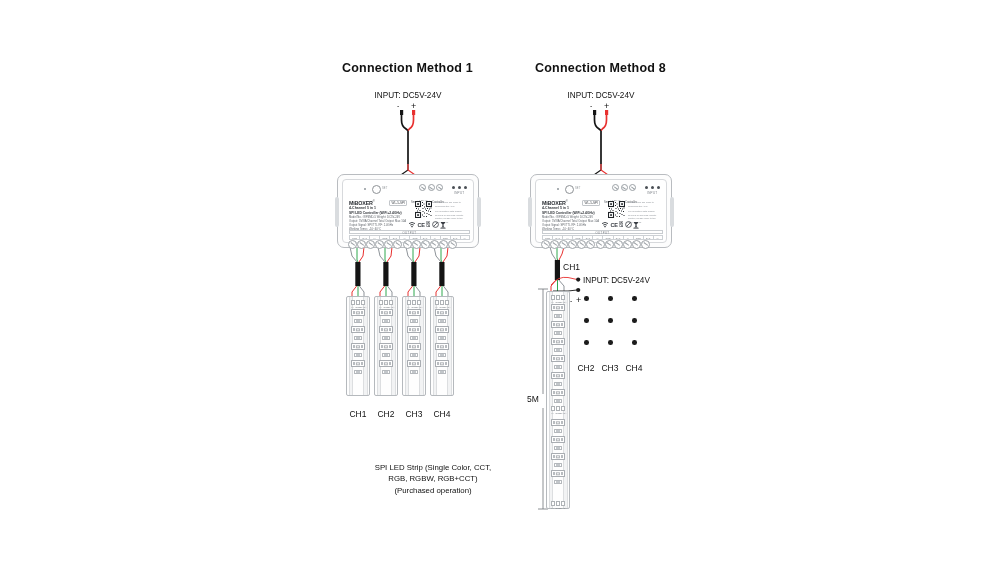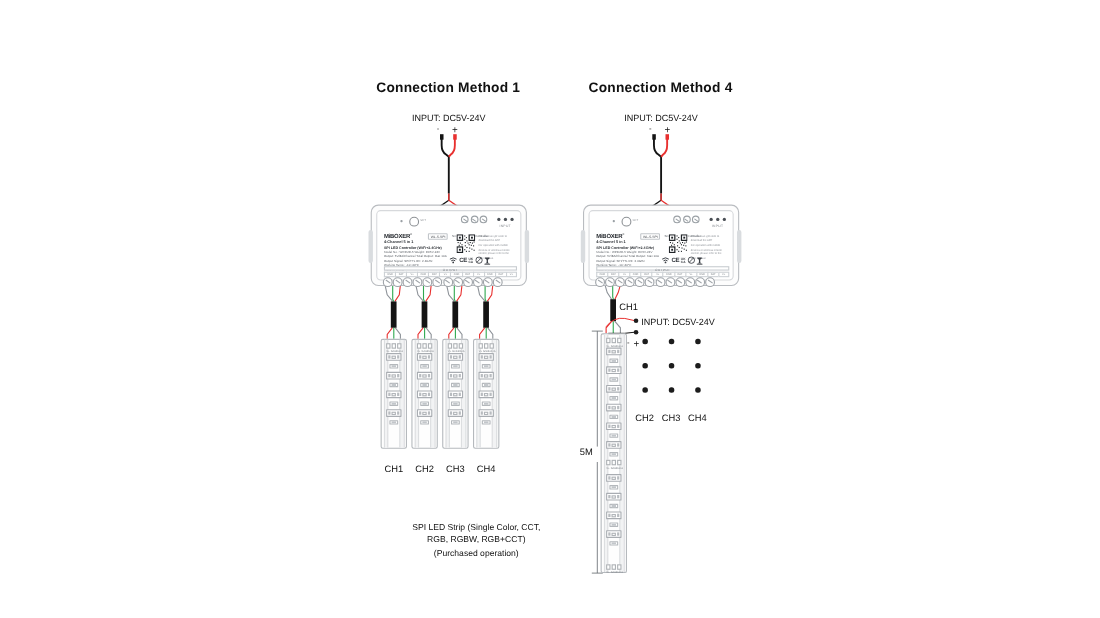--- a/index.html
+++ b/index.html
@@ -2,21 +2,21 @@
 <html><head>
 <meta charset="utf-8">
 <title>SPI LED Controller Connection Diagram</title>
 <style>
   html,body{margin:0;padding:0;}
   body{
     width:1000px;height:562px;background:#ffffff;
     font-family:"Liberation Sans", sans-serif;
     color:#1a1a1a; overflow:hidden; position:relative;
   }
-  #stage{position:absolute;left:0;top:16px;width:1000px;height:435px;}
+  #stage{position:absolute;left:0;top:4px;width:1000px;height:435px;}
   svg.layer{position:absolute;left:0;top:0;width:1000px;height:562px;overflow:visible;}
 
   .method-title{
     position:absolute; font-size:12.5px; font-weight:bold; color:#111;
     letter-spacing:.2px; white-space:nowrap; text-align:center;
   }
   .input-label{
     position:absolute; font-size:8.2px; color:#111; white-space:nowrap; text-align:center;
   }
   .pm-label{
@@ -534,21 +534,21 @@
 
   <div class="ch-label" style="left:343px;top:405px;width:30px;">CH1</div>
   <div class="ch-label" style="left:371px;top:405px;width:30px;">CH2</div>
   <div class="ch-label" style="left:399px;top:405px;width:30px;">CH3</div>
   <div class="ch-label" style="left:427px;top:405px;width:30px;">CH4</div>
 
   <div class="caption" style="left:333px;top:458px;">SPI LED Strip (Single Color, CCT,
 RGB, RGBW, RGB+CCT)
 (Purchased operation)</div>
 
-  <div class="method-title" style="left:513px;top:57px;width:175px;">Connection Method 4</div>
+  <div class="method-title" style="left:513px;top:57px;width:175px;">Connection Method 8</div>
 
   <div class="input-label" style="left:530px;top:87px;width:142px;">INPUT: DC5V-24V</div>
 
   <div class="pm-label" style="left:590px;top:98px;">-</div>
   <div class="pm-label" style="left:604px;top:97px;font-size:9px;">+</div>
 
   <div class="device" style="left:530px;top:170px;width:142px;height:74px;">
     <div class="dev-tab" style="left:-3px;top:22px;width:4px;height:30px;"></div>
     <div class="dev-tab" style="right:-3px;top:22px;width:4px;height:30px;"></div>
 

